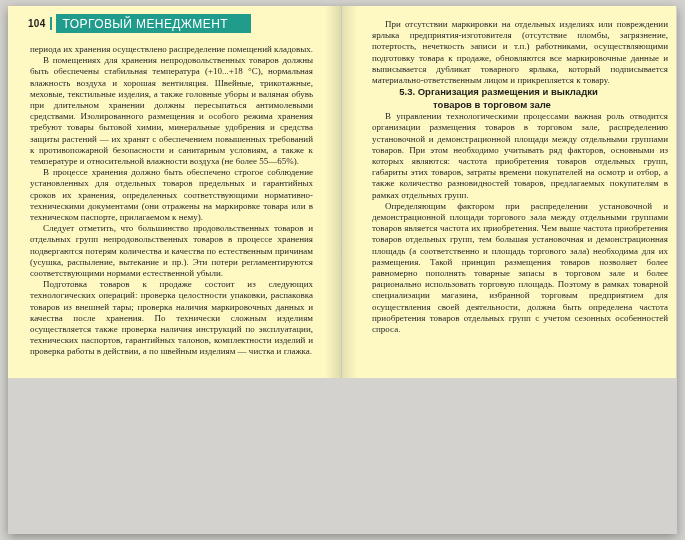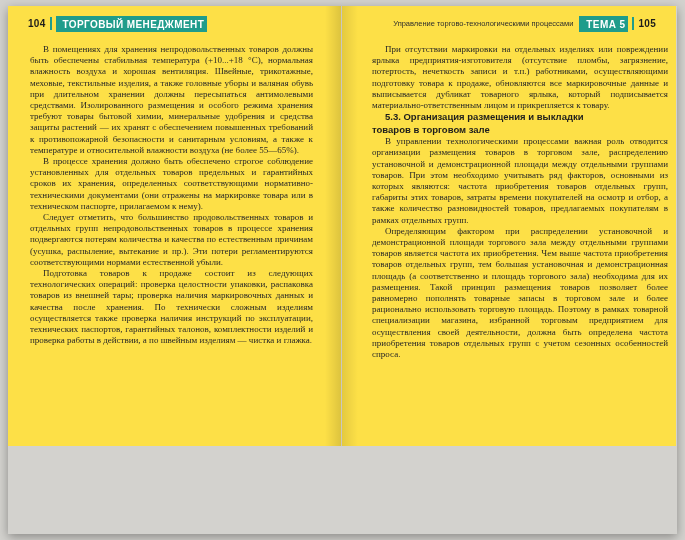--- a/index.html
+++ b/index.html
@@ -15,22 +15,22 @@
     position: relative;
     width: 669px;
     height: 528px;
     margin: 6px 8px;
     display: flex;
     box-shadow: 0 3px 10px rgba(0,0,0,0.35);
   }
   .page {
     position: relative;
     width: 334px;
-    height: 440px;
-    background: #fde047;
+    height: 372px;
+    background: #fef9c3;
     box-sizing: border-box;
   }
   .page.left  { border-right: 1px solid #c9c7c2; }
   .page.left::after {
     content:""; position:absolute; right:0; top:0; bottom:0; width:16px;
     background: linear-gradient(to right, rgba(0,0,0,0), rgba(0,0,0,0.13));
     pointer-events:none;
   }
   .page.right::before {
     content:""; position:absolute; left:0; top:0; bottom:0; width:16px;
@@ -54,24 +54,24 @@
   }
   .rule {
     width: 2px;
     height: 13px;
     background: var(--accent, #1f9c8b);
     margin: 0 4px;
   }
   .badge {
     background: var(--accent, #1f9c8b);
     color: #ffffff;
-    font-weight: bold;
-    font-size: 10px;
+    font-weight: normal;
+    font-size: 12px;
     letter-spacing: 0.4px;
-    padding: 3px 3px 2px 7px;
+    padding: 3px 23px 2px 7px;
     white-space: nowrap;
   }
   .running-title {
     font-size: 7.5px;
     color: #2e2e2c;
     margin-right: 6px;
     white-space: nowrap;
   }
   .body-text {
     margin-top: 13px;
@@ -86,53 +86,48 @@
     margin: 0;
     text-indent: 13px;
   }
   .body-text p.noindent { text-indent: 0; }
   .section-heading {
     font-family: "Liberation Sans", sans-serif;
     font-weight: bold;
     font-size: 9.5px;
     line-height: 12.5px;
     color: #1e1e1c;
-    text-align: left;
+    text-align: center;
     text-indent: 0;
     max-width: 240px;
     margin: 22px auto 14px auto;
   }
   strong.lead { font-weight: normal; }
 </style>
 </head>
 <body>
 
 <div class="spread">
 
   <div class="page left">
     <div class="header">
       <span class="pagenum">104</span>
       <span class="rule"></span>
       <span class="badge">ТОРГОВЫЙ МЕНЕДЖМЕНТ</span>
     </div>
     <div class="body-text">
+      <p class="noindent">периода их хранения осуществлено распределение помещений кладовых.</p>
       <p>В помещениях для хранения непродовольственных товаров должны быть обеспечены стабильная температура (+10...+18 °С), нормальная влажность воздуха и хорошая вентиляция. Швейные, трикотажные, меховые, текстильные изделия, а также головные уборы и валяная обувь при длительном хранении должны пересыпаться антимолевыми средствами. Изолированного размещения и особого режима хранения требуют товары бытовой химии, минеральные удобрения и средства защиты растений — их хранят с обеспечением повышенных требований к противопожарной безопасности и санитарным условиям, а также к температуре и относительной влажности воздуха (не более 55—65%).</p>
       <p>В процессе хранения должно быть обеспечено строгое соблюдение установленных для отдельных товаров предельных и гарантийных сроков их хранения, определенных соответствующими нормативно-техническими документами (они отражены на маркировке товара или в техническом паспорте, прилагаемом к нему).</p>
       <p>Следует отметить, что большинство продовольственных товаров и отдельных групп непродовольственных товаров в процессе хранения подвергаются потерям количества и качества по естественным причинам (усушка, распыление, вытекание и пр.). Эти потери регламентируются соответствующими нормами естественной убыли.</p>
       <p><strong class="lead">Подготовка товаров к продаже</strong> <span>состоит из следующих технологических операций: проверка целостности упаковки, распаковка товаров из внешней тары; проверка наличия маркировочных данных и качества после хранения. По технически сложным изделиям осуществляется также проверка наличия инструкций по эксплуатации, технических паспортов, гарантийных талонов, комплектности изделий и проверка работы в действии, а по швейным изделиям — чистка и глажка.</span></p>
     </div>
   </div>
 
   <div class="page right">
-    <div class="header">
-      <span class="running-title">Управление торгово-технологическими процессами</span>
-      <span class="badge">ТЕМА 5</span>
-      <span class="rule"></span>
-      <span class="pagenum">105</span>
-    </div>
     <div class="body-text">
       <p>При отсутствии маркировки на отдельных изделиях или повреждении ярлыка предприятия-изготовителя (отсутствие пломбы, загрязнение, потертость, нечеткость записи и т.п.) работниками, осуществляющими подготовку товара к продаже, обновляются все маркировочные данные и выписывается дубликат товарного ярлыка, который подписывается материально-ответственным лицом и прикрепляется к товару.</p>
       <p class="section-heading">5.3. Организация размещения и выкладки товаров в торговом зале</p>
       <p>В управлении технологическими процессами важная роль отводится организации размещения товаров в торговом зале, распределению установочной и демонстрационной площади между отдельными группами товаров. При этом необходимо учитывать ряд факторов, основными из которых являются: частота приобретения товаров отдельных групп, габариты этих товаров, затраты времени покупателей на осмотр и отбор, а также количество разновидностей товаров, предлагаемых покупателям в рамках отдельных групп.</p>
       <p>Определяющим фактором при распределении установочной и демонстрационной площади торгового зала между отдельными группами товаров является частота их приобретения. Чем выше частота приобретения товаров отдельных групп, тем большая установочная и демонстрационная площадь (а соответственно и площадь торгового зала) необходима для их размещения. Такой принцип размещения товаров позволяет более равномерно пополнять товарные запасы в торговом зале и более рационально использовать торговую площадь. Поэтому в рамках товарной специализации магазина, избранной торговым предприятием для осуществления своей деятельности, должна быть определена частота приобретения товаров отдельных групп с учетом сезонных особенностей спроса.</p>
     </div>
   </div>
 
 </div>
 

